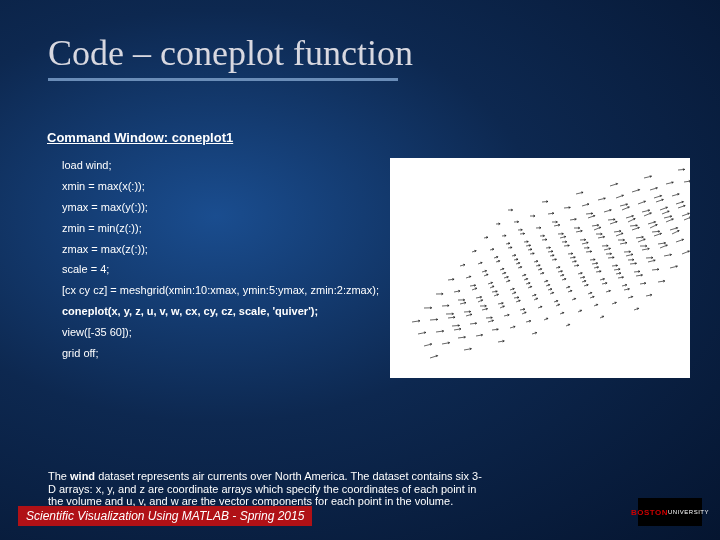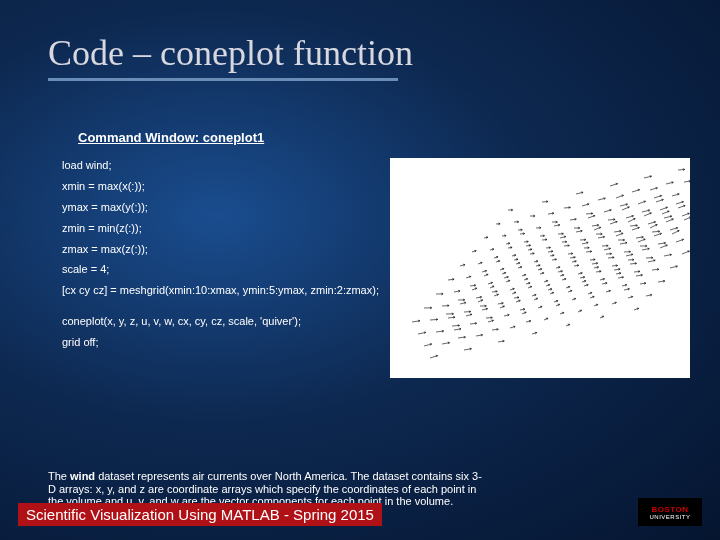--- a/index.html
+++ b/index.html
@@ -23,37 +23,37 @@
     position: absolute;
     top: 78px;
     left: 48px;
     width: 350px;
     height: 3px;
     background: #6a8db8;
   }
   .subtitle {
     position: absolute;
     top: 130px;
-    left: 78px;
+    left: 47px;
     color: #fff;
     font-family: Arial, sans-serif;
     font-size: 13px;
     font-weight: bold;
     text-decoration: underline;
   }
   .code-block {
     position: absolute;
     top: 155px;
     left: 62px;
     font-family: Arial, sans-serif;
     font-size: 11px;
     color: #fff;
     line-height: 1.9;
   }
-  .code-block .bold { font-weight: normal; margin-top: 10px; }
+  .code-block .bold { font-weight: bold; }
   .plot {
     position: absolute;
     top: 158px;
     left: 390px;
     width: 300px;
     height: 220px;
     background: #ffffff;
   }
   .desc {
     position: absolute;
@@ -67,32 +67,32 @@
     margin-top: 38px;
   }
   .desc .bold { font-weight: bold; }
   .footer {
     position: absolute;
     bottom: 14px;
     left: 18px;
     background: #b01116;
     color: #fff;
     font-family: Arial, sans-serif;
-    font-size: 15px;
+    font-size: 12px;
     padding: 3px 8px;
+    font-style: italic;
   }
   .logo {
     position: absolute;
     bottom: 14px;
     right: 18px;
     width: 64px;
     height: 28px;
     background: #000;
     display: flex;
-    flex-direction: column;
     align-items: center;
     justify-content: center;
   }
   .logo-top {
     color: #c00;
     font-family: Arial, sans-serif;
     font-size: 8px;
     font-weight: bold;
     letter-spacing: 0.5px;
   }
@@ -113,20 +113,21 @@
 
 <div class="code-block" id="code-block">
     <div>load wind;</div>
     <div>xmin = max(x(:));</div>
     <div>ymax = max(y(:));</div>
     <div>zmin = min(z(:));</div>
     <div>zmax = max(z(:));</div>
     <div>scale = 4;</div>
     <div>[cx cy cz] = meshgrid(xmin:10:xmax, ymin:5:ymax, zmin:2:zmax);</div>
     <div class="bold">coneplot(x, y, z, u, v, w, cx, cy, cz, scale, 'quiver');</div>
+    <div>view([-35 60]);</div>
     <div>grid off;</div>
   </div>
 
 <div class="plot">
   <svg width="300" height="220" viewBox="0 0 300 220">
     <g id="arrows" stroke="#000" stroke-width="0.6" fill="none">
         <line x1="40" y1="200" x2="47.642691913004846" y2="197.63583834670928"></line>
         <line x1="47.642691913004846" y1="197.63583834670928" x2="46.249278494310516" y2="199.07055052850833"></line>
         <line x1="47.642691913004846" y1="197.63583834670928" x2="45.68255875732236" y2="197.23849968511917"></line>
         <line x1="74" y1="192" x2="81.41627475287679" y2="190.69807236358142"></line>

